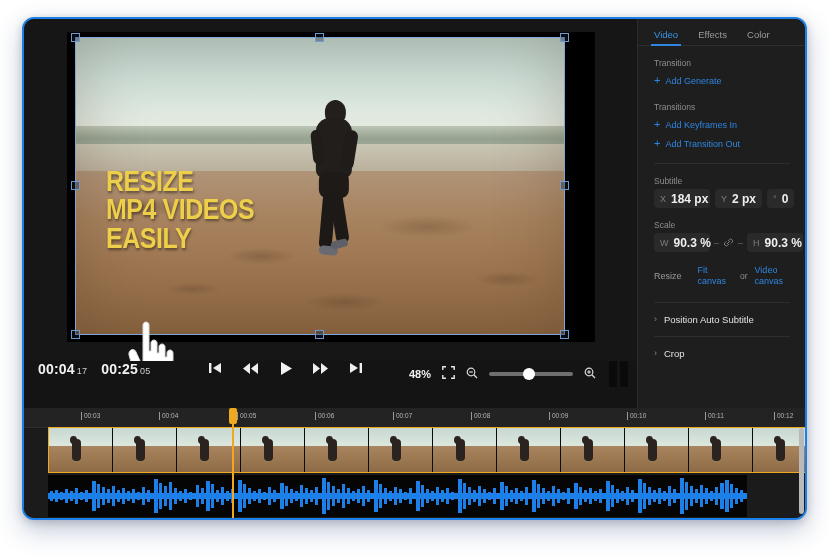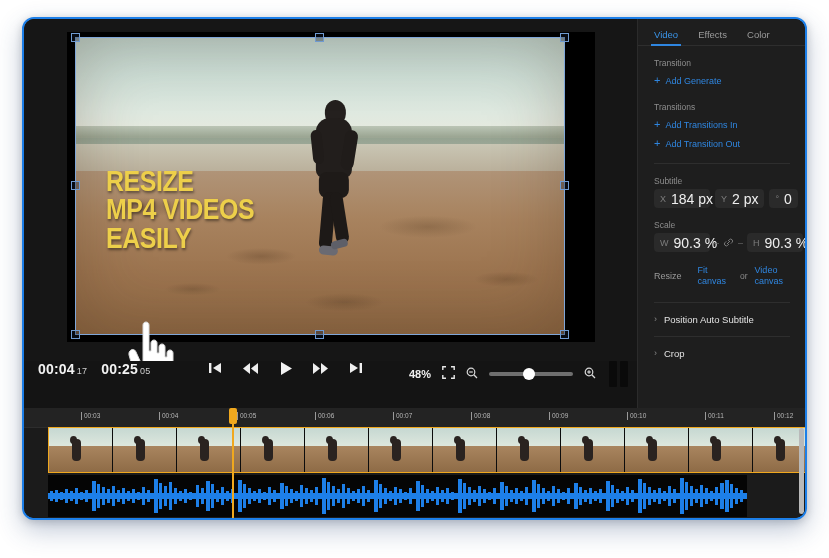--- a/index.html
+++ b/index.html
@@ -96,21 +96,21 @@
   .slabel{color:#8d8d8d;font-size:8.5px;margin-top:12px;margin-bottom:3px;}
   .addrow{display:flex;align-items:center;gap:5px;color:#2f86e0;font-size:9px;
     padding:4px 0;cursor:pointer;}
   .plus{color:#2f86e0;font-size:11px;line-height:1;}
   .divider{height:1px;background:#2e2e2e;margin:10px 16px 0 16px;}
 
   .fields{display:flex;gap:5px;margin-top:2px;}
   .fld{display:flex;align-items:center;background:#2a2a2a;border-radius:4px;height:19px;
     padding:0 6px;box-sizing:border-box;}
   .fld .k{color:#7d7d7d;font-size:9px;margin-right:5px;}
-  .fld .v{color:#efefef;font-size:14px;font-weight:400;margin-left:auto;white-space:nowrap;}
+  .fld .v{color:#efefef;font-size:12px;font-weight:700;margin-left:auto;white-space:nowrap;}
   .f-x{width:56px;} .f-y{width:52px;} .f-r{width:44px;}
   .f-w{width:56px;} .f-h{width:56px;}
   .linkrow{display:flex;align-items:center;gap:4px;margin-top:2px;}
   .dash{color:#6a6a6a;font-size:9px;}
   .resizerow{display:flex;align-items:center;margin-top:13px;}
   .rk{color:#9a9a9a;font-size:9px;}
   .rbtn{color:#2f86e0;font-size:9px;line-height:1.25;cursor:pointer;}
   .ror{color:#8d8d8d;font-size:8.5px;margin:0 7px;}
   .collap{display:flex;align-items:center;gap:7px;color:#e2e2e2;font-size:9.5px;
     padding:11px 16px;cursor:pointer;}
@@ -268,21 +268,21 @@
       <div class="sect">
         <div class="slabel">Transition</div>
         <div class="addrow">
           <span class="plus">+</span>
           <span>Add Generate</span>
         </div>
 
         <div class="slabel">Transitions</div>
         <div class="addrow">
           <span class="plus">+</span>
-          <span>Add Transitions In</span>
+          <span>Add Keyframes In</span>
         </div>
         <div class="addrow">
           <span class="plus">+</span>
           <span>Add Transition Out</span>
         </div>
       </div>
 
       <div class="divider"></div>
 
       <div class="sect">

